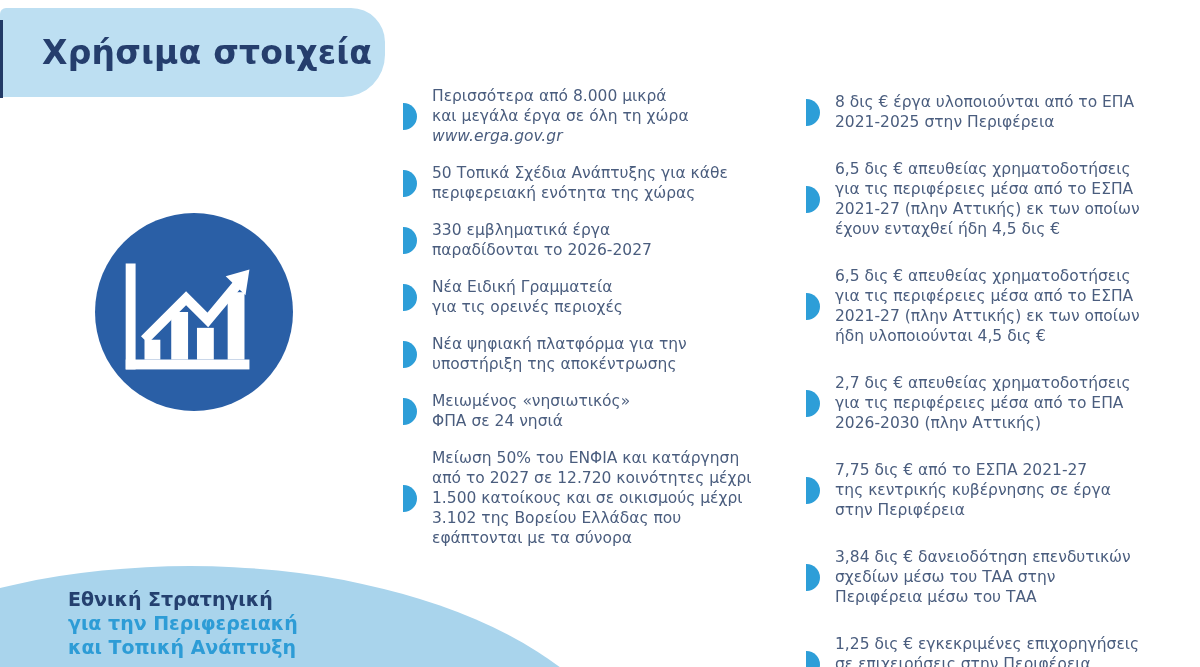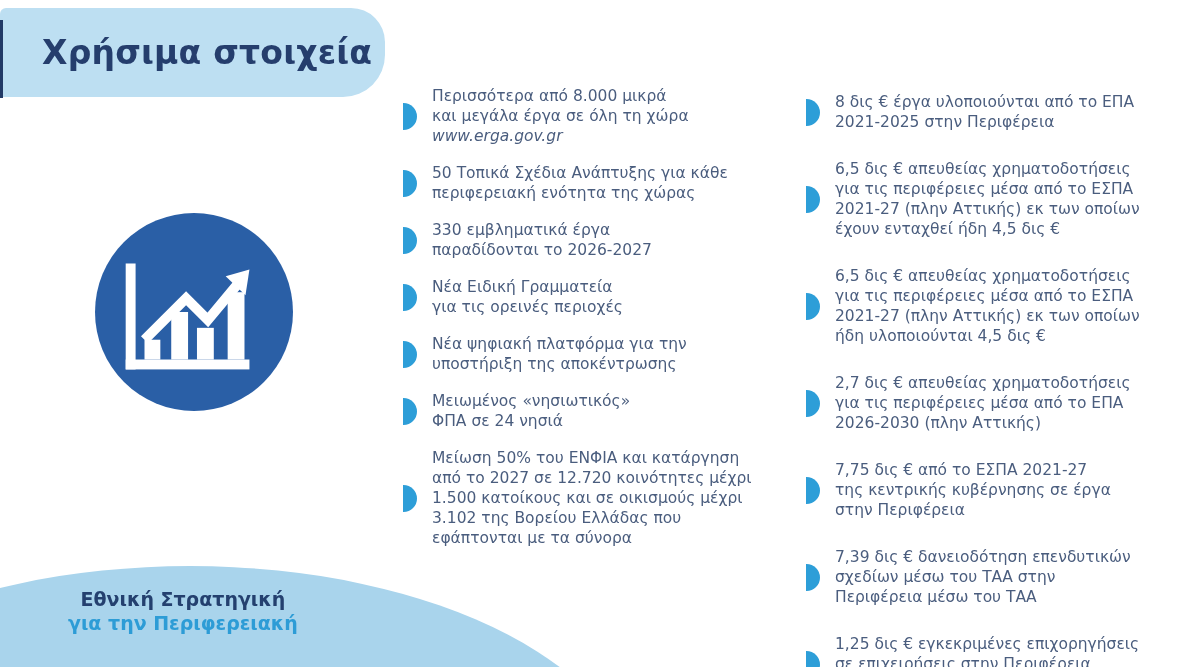--- a/index.html
+++ b/index.html
@@ -83,21 +83,21 @@
     width: 900px; height: 470px;
     background: #a9d4ec;
     border-radius: 50%;
   }
   .footer-text {
     position: absolute;
     left: 68px; top: 587px;
     line-height: 24px;
     font-size: 19px; font-weight: bold;
   }
-  .footer-text .f-navy { color: #24406f; display: block; text-align: center; }
+  .footer-text .f-navy { color: #24406f; display: block; }
   .footer-text .f-cyan { color: #2d9cd6; display: block; }
 </style>
 </head>
 <body>
 
 <div class="slide">
 
   <div class="title-box">
     <div class="title-edge"></div>
     <h1 class="page-title">Χρήσιμα στοιχεία</h1>
@@ -191,31 +191,32 @@
 2026-2030 (πλην Αττικής)</p>
     </li>
     <li class="fact">
       <span class="droplet"></span>
       <p class="fact-text">7,75 δις € από το ΕΣΠΑ 2021-27
 της κεντρικής κυβέρνησης σε έργα
 στην Περιφέρεια</p>
     </li>
     <li class="fact">
       <span class="droplet"></span>
-      <p class="fact-text">7,39 δις € δανειοδότηση επενδυτικών
+      <p class="fact-text">3,84 δις € δανειοδότηση επενδυτικών
 σχεδίων μέσω του ΤΑΑ στην
 Περιφέρεια μέσω του ΤΑΑ</p>
     </li>
     <li class="fact">
       <span class="droplet"></span>
       <p class="fact-text">1,25 δις € εγκεκριμένες επιχορηγήσεις
 σε επιχειρήσεις στην Περιφέρεια
 μέσω του ΤΑΑ</p>
     </li>
   </ul>
 
   <div class="footer-ellipse"></div>
   <div class="footer-text">
     <span class="f-navy">Εθνική Στρατηγική</span>
     <span class="f-cyan">για την Περιφερειακή</span>
+    <span class="f-cyan">και Τοπική Ανάπτυξη</span>
   </div>
 
 </div>
 
 </body></html>

